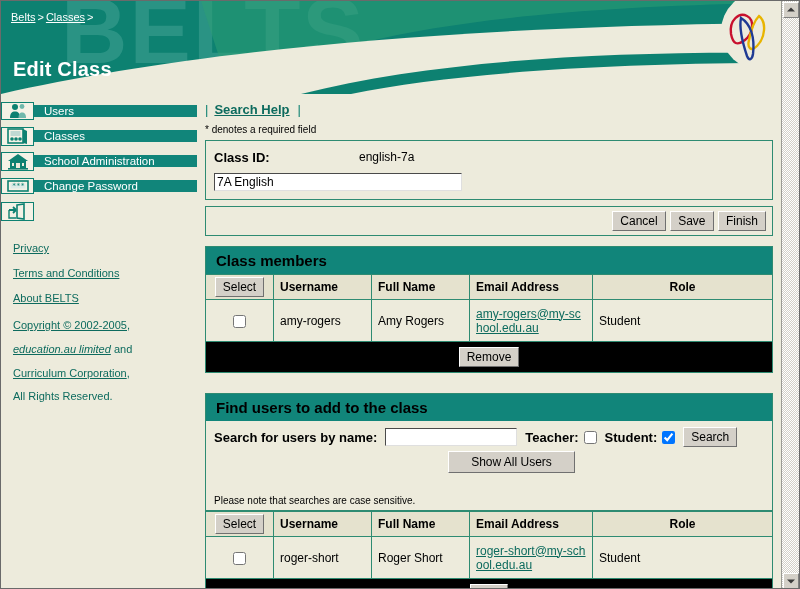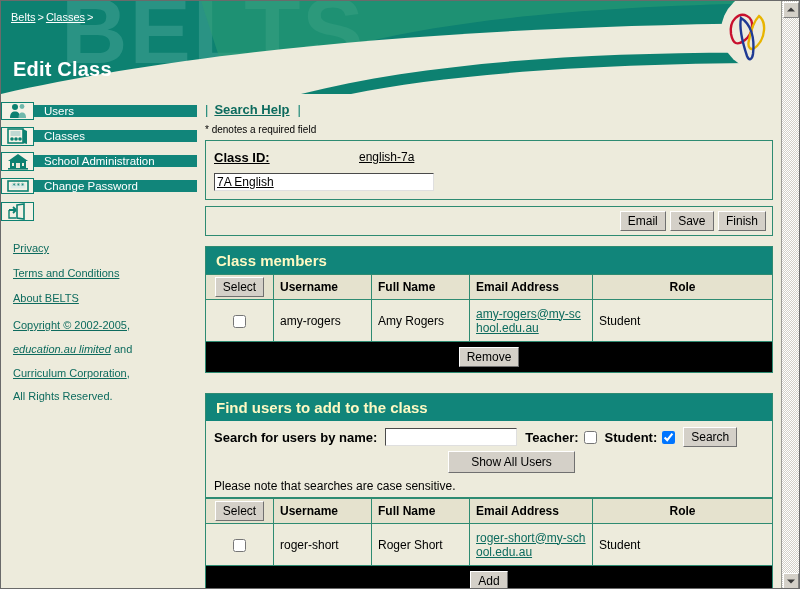--- a/index.html
+++ b/index.html
@@ -210,21 +210,20 @@
     background: #EDEBDC;
     margin-bottom: 6px;
   }
   .formgrid {
     padding: 5px 8px 6px 8px;
   }
   .formrow {
     display: flex;
     align-items: center;
     min-height: 22px;
-    text-decoration: underline;
   }
   .formrow .lbl {
     width: 145px;
     flex: 0 0 145px;
     font-size: 13px;
     font-weight: bold;
     color: #000;
   }
   .formrow .val {
     font-size: 12px;
@@ -254,21 +253,21 @@
     color: #000;
     background: #D4D0C8;
     border: 1px solid;
     border-color: #ffffff #707070 #707070 #ffffff;
     padding: 2px 7px;
     cursor: pointer;
     box-sizing: border-box;
   }
   .sectionbar {
     background: #11857A;
-    color: #fef9c3;
+    color: #000000;
     font-size: 15px;
     font-weight: bold;
     padding: 5px 8px 5px 10px;
     border: 1px solid #2E8B72;
     border-bottom: none;
   }
   table.grid {
     width: 100%;
     border-collapse: collapse;
     background: #EDEBDC;
@@ -329,23 +328,23 @@
     font-size: 13px;
     font-weight: bold;
     color: #000;
   }
   .searchline .gap { width: 8px; }
   .searchrow2 {
     text-align: center;
     margin-top: 4px;
   }
   .casenote {
-    font-size: 12px;
-    color: #000;
-    margin-top: 6px;
+    font-size: 10px;
+    color: #000;
+    margin-top: 22px;
   }
   .mt8 { margin-top: 20px; }
 </style>
 </head>
 <body>
 
 <div id="app">
 
   <div class="header">
     <div class="ghost-belts">BELTS</div>
@@ -458,27 +457,27 @@
 
       <div class="reqnote">* denotes a required field</div>
 
       <div class="panel">
         <div class="formgrid">
           <div class="formrow">
             <div class="lbl">Class ID:</div>
             <div class="val">english-7a</div>
           </div>
           <div class="formrow" style="margin-top:3px;">
-            <input class="textfield" type="text" style="width: 220px;" value="7A English">
+            <input class="textfield" type="text" style="width: 248px;" value="7A English">
           </div>
         </div>
       </div>
 
       <div class="btnbar">
-        <button class="win">Email</button>
+        <button class="win">Cancel</button>
         <button class="win">Save</button>
         <button class="win">Finish</button>
       </div>
 
       <div class="sectionbar">Class members</div>
       <table class="grid">
         <thead>
           <tr>
             <th class="c-select">
               <button class="win">Select</button>

